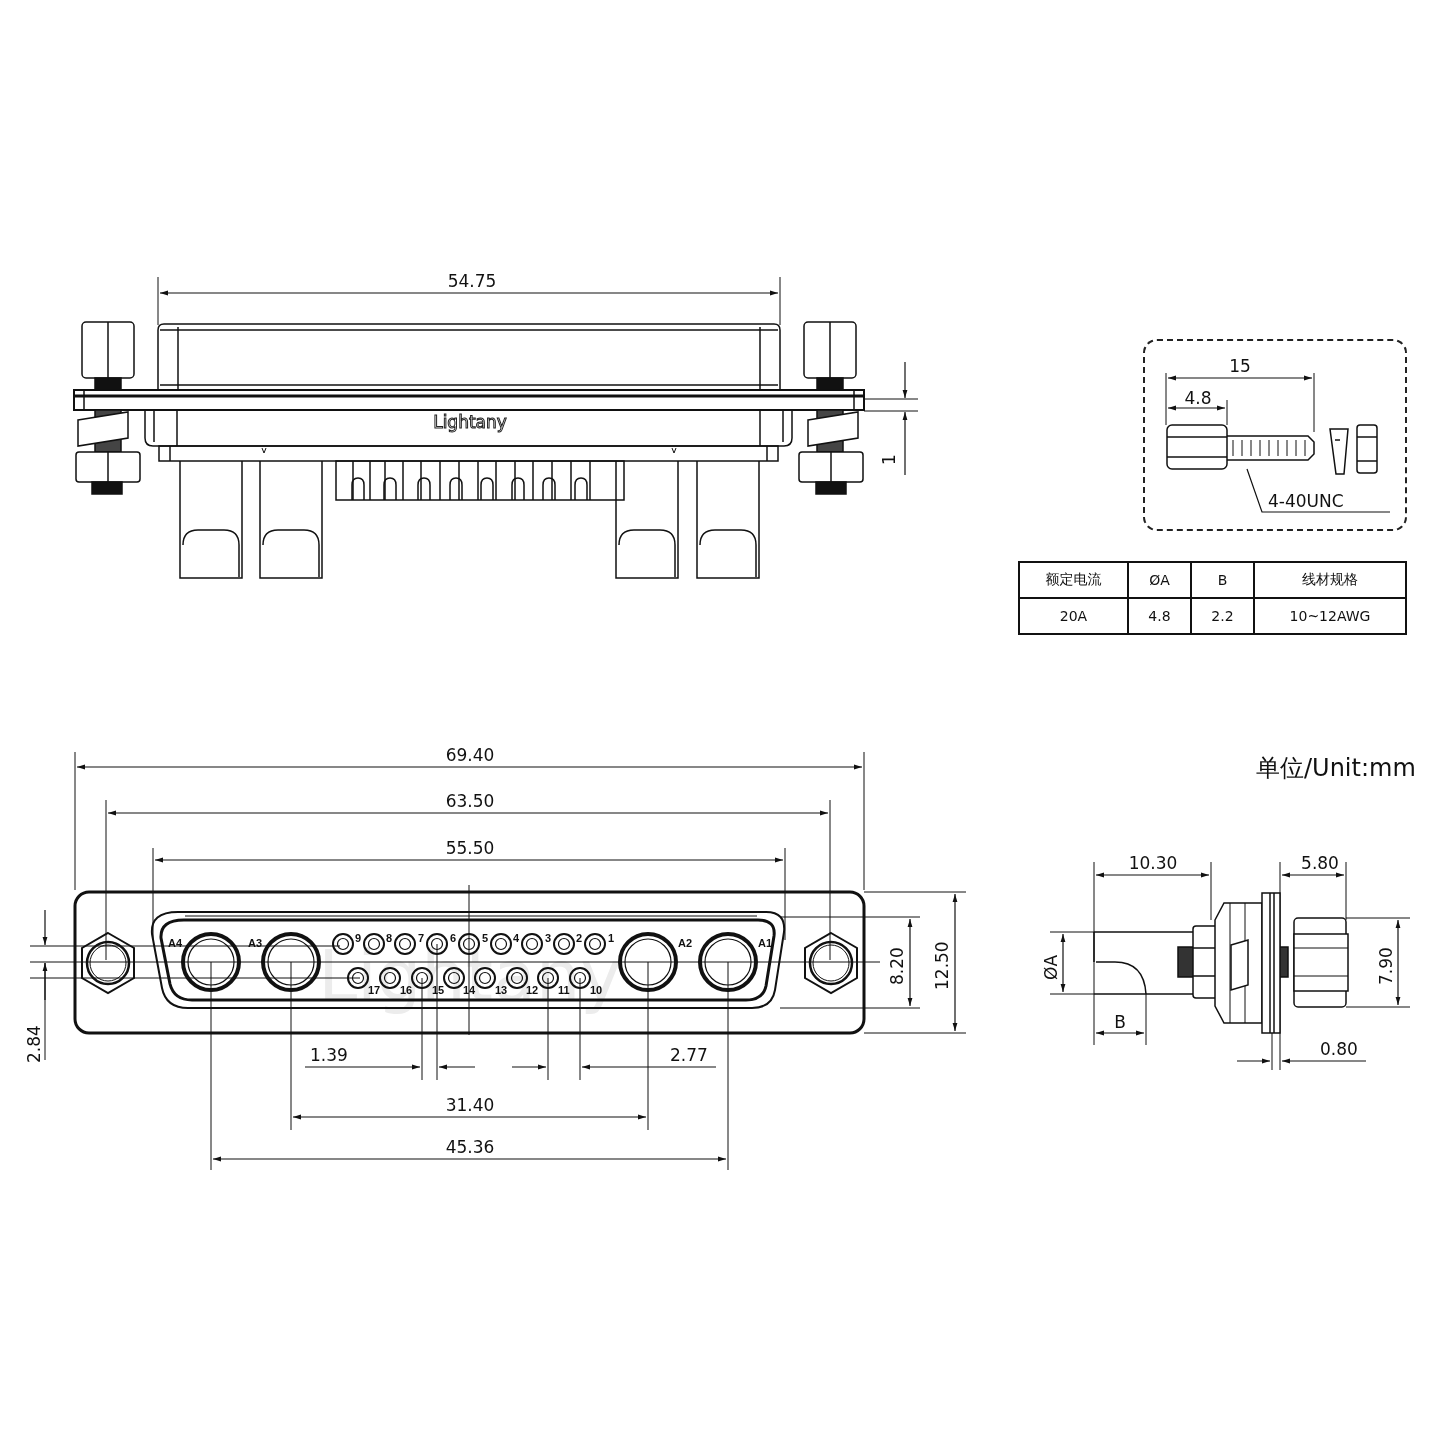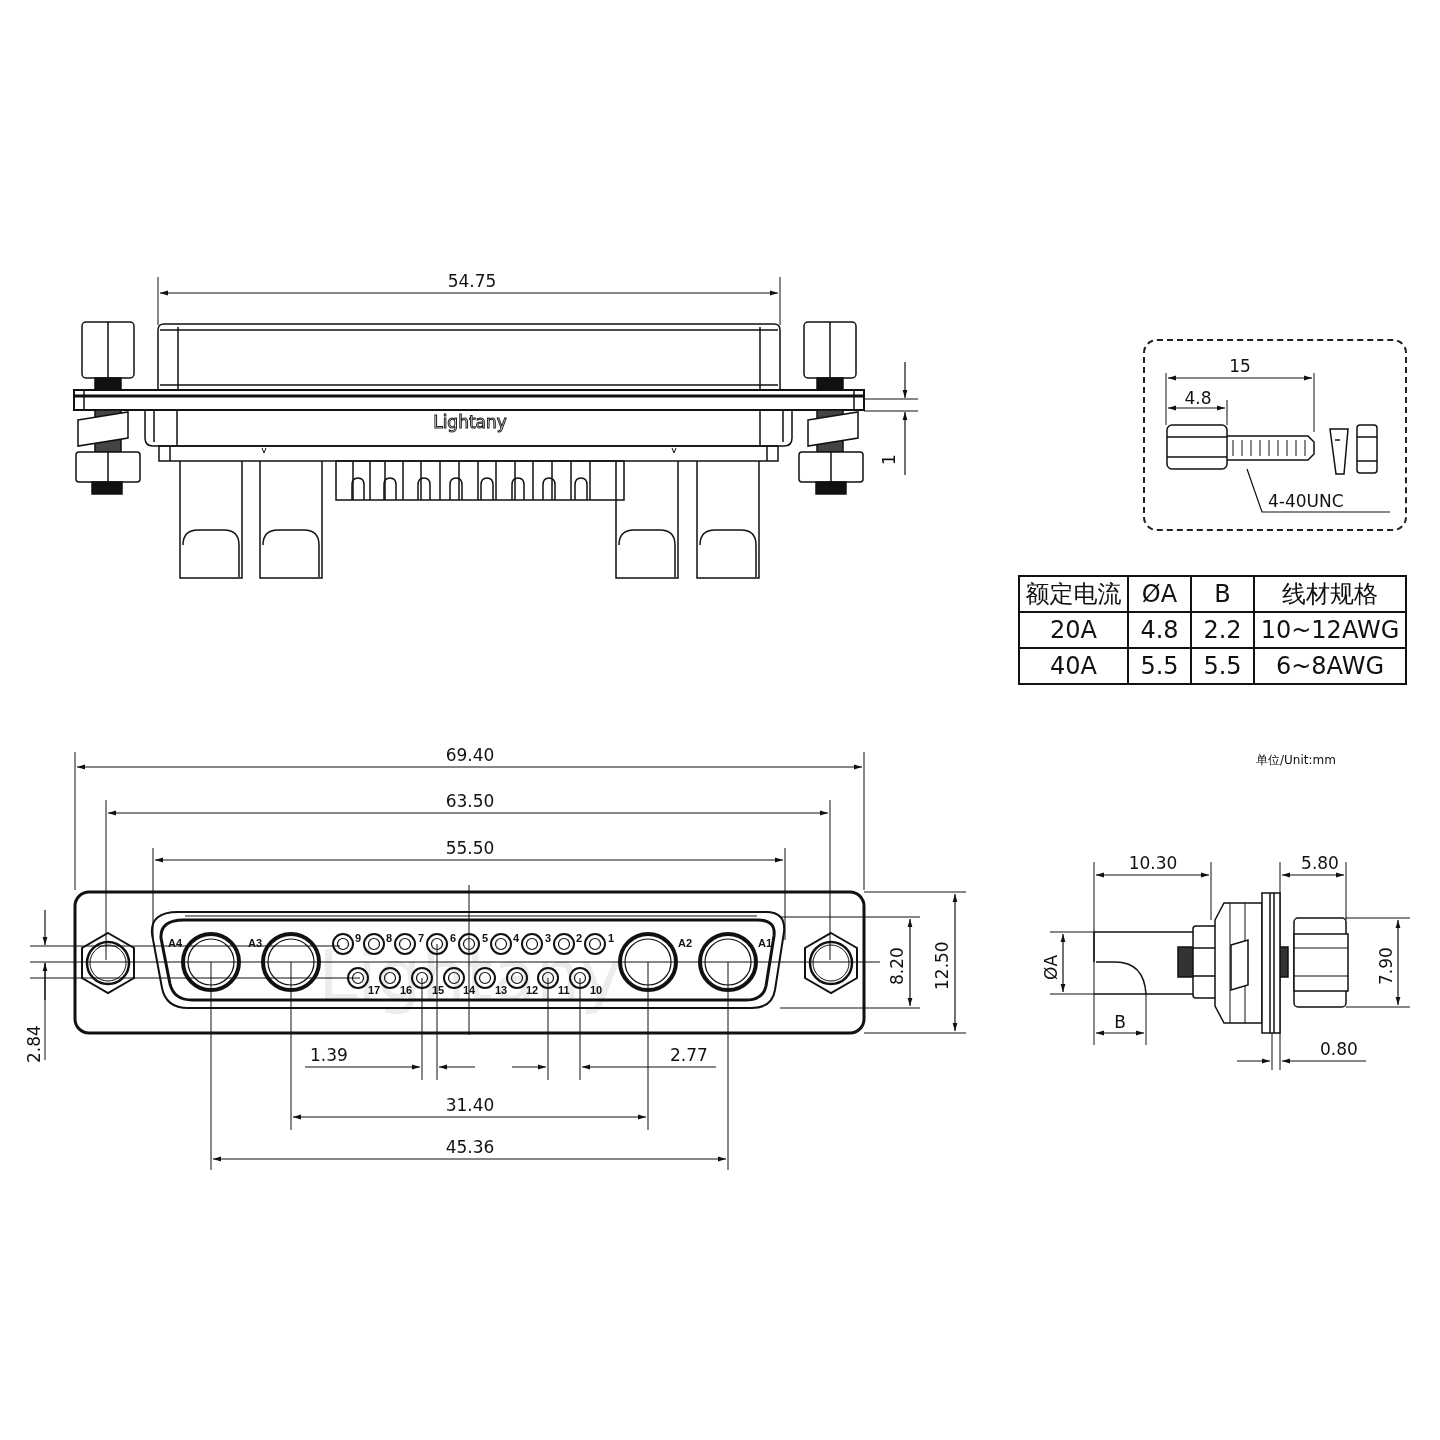--- a/index.html
+++ b/index.html
@@ -2,25 +2,25 @@
 <html><head>
 <meta charset="utf-8">
 <style>
   html, body { margin: 0; padding: 0; background: #ffffff; }
   body { width: 1440px; height: 1440px; position: relative; overflow: hidden;
          font-family: "DejaVu Sans", sans-serif; color: #111; }
   svg { position: absolute; left: 0; top: 0; }
   .dim { font-family: "DejaVu Sans", sans-serif; font-size: 17px; fill: #111; }
   .pin { font-family: "Liberation Sans", sans-serif; font-size: 11px; font-weight: bold; fill: #111; }
   .brand { font-family: "DejaVu Sans", sans-serif; font-size: 17px; fill: #fff; stroke: #222; stroke-width: 1; }
-  .spec-table { position: absolute; left: 1018px; top: 575px; border-collapse: collapse;
-                font-family: "DejaVu Sans", sans-serif; font-size: 24px; }
+  .spec-table { position: absolute; left: 1018px; top: 561px; border-collapse: collapse;
+                font-family: "DejaVu Sans", sans-serif; font-size: 14px; }
   .spec-table td, .spec-table th { border: 2px solid #111; text-align: center; font-weight: normal;
                 height: 34px; padding: 0; }
-  .unit { position: absolute; left: 1256px; top: 752px; font-size: 12px;
+  .unit { position: absolute; left: 1256px; top: 752px; font-size: 24px;
           font-family: "DejaVu Sans", sans-serif; }
   .detail-box { position: absolute; left: 1143px; top: 339px; width: 260px; height: 188px;
                 border: 2px dashed #222; border-radius: 14px; }
 </style>
 </head>
 <body>
 
 <svg width="1440" height="1440" viewBox="0 0 1440 1440">
   <defs>
     <marker id="arr" viewBox="0 0 10 10" refX="10" refY="5" markerWidth="14" markerHeight="8" orient="auto-start-reverse" markerUnits="userSpaceOnUse">
@@ -387,21 +387,15 @@
     <th style="width:61px">ØA</th>
     <th style="width:61px">B</th>
     <th style="width:150px">线材规格</th>
   </tr>
   <tr>
     <td>20A</td>
     <td>4.8</td>
     <td>2.2</td>
     <td>10~12AWG</td>
   </tr>
-  <tr>
-    <td>40A</td>
-    <td>5.5</td>
-    <td>5.5</td>
-    <td>6~8AWG</td>
-  </tr>
 </tbody>
   </table>
 <div class="unit">单位/Unit:mm</div>
 
 </body></html>

